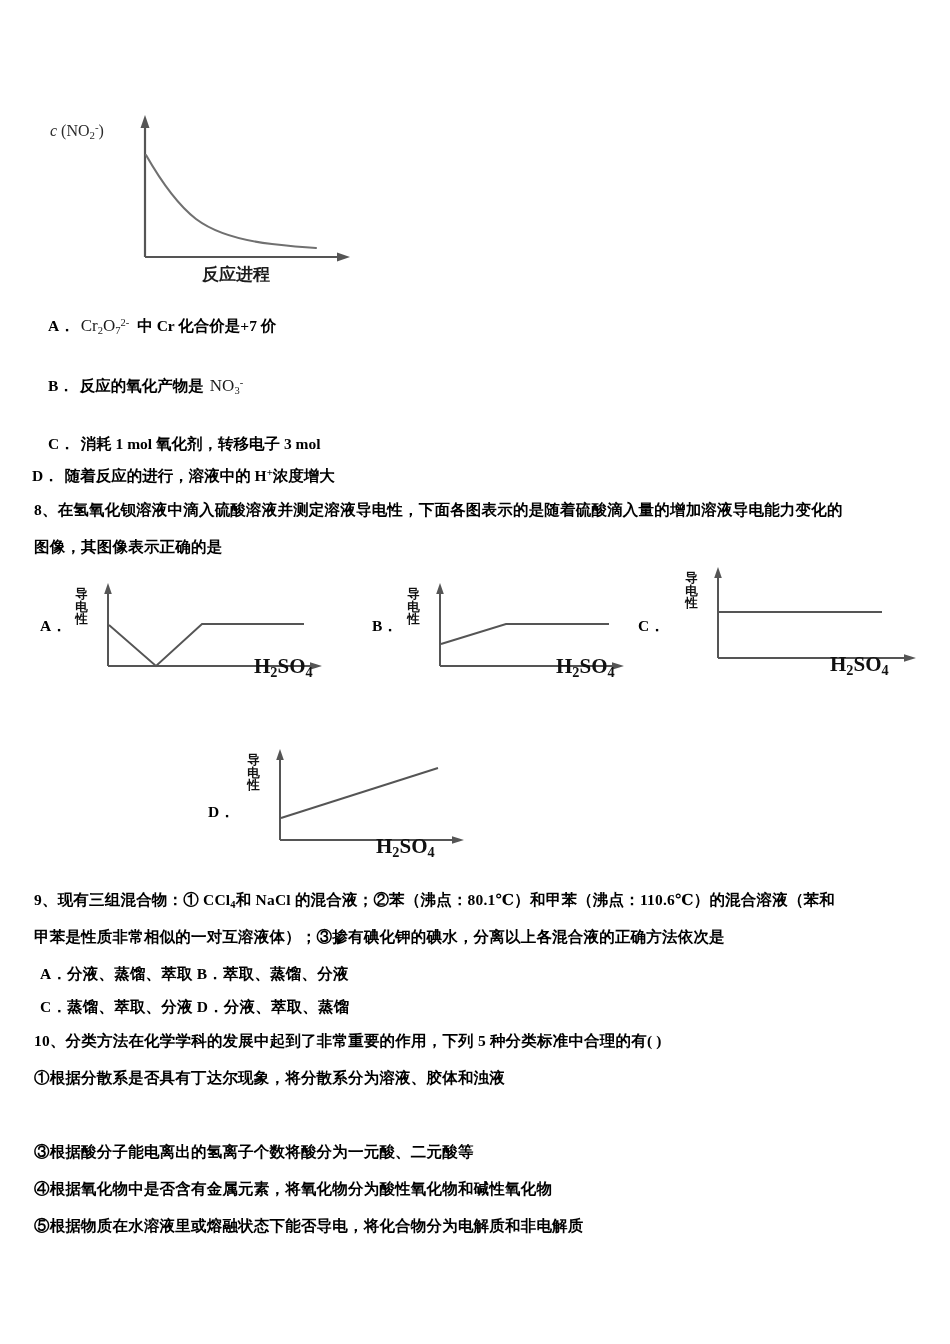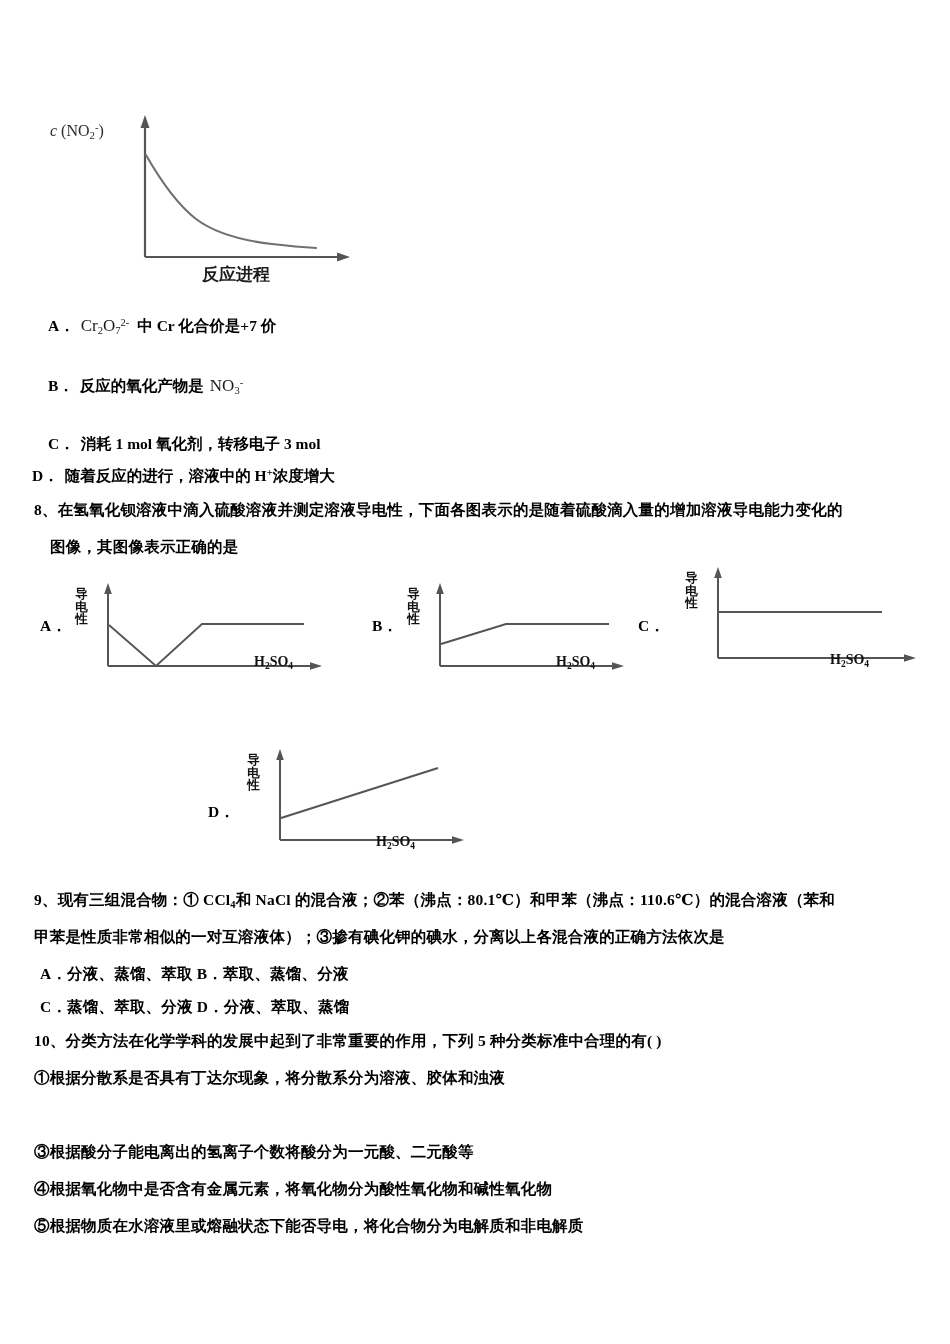--- a/index.html
+++ b/index.html
@@ -105,21 +105,21 @@
     font-weight: 700;
     line-height: 1.0;
     width: 15px;
     text-align: center;
     color: #111;
     font-family: "Liberation Sans", sans-serif;
   }
   .minifig .ylab span { display: block; }
   .minifig .xlab {
     position: absolute;
-    font-size: 14px;
+    font-size: 21px;
     font-weight: 700;
     color: #111;
     white-space: nowrap;
     font-family: "Liberation Serif", serif;
   }
   .minifig .xlab .sub { font-size: 0.68em; vertical-align: -0.30em; }
 
   svg { display: block; overflow: visible; }
 </style>
 </head>
@@ -156,21 +156,21 @@
     <span class="lbl">C．</span><span>消耗 1 mol 氧化剂，转移电子 3 mol</span>
   </div>
 
   <div class="opt" style="left:32px; top:466px;">
     <span class="lbl">D．</span><span>随着反应的进行，溶液中的 H</span><span class="sup">+</span><span>浓度增大</span>
   </div>
 
   <div class="qline" style="left:34px; top:498px;">
     <span class="qnum">8、</span><span>在氢氧化钡溶液中滴入硫酸溶液并测定溶液导电性，下面各图表示的是随着硫酸滴入量的增加溶液导电能力变化的</span>
   </div>
-  <div class="qline" style="left:50px; top:535px;">
+  <div class="qline" style="left:34px; top:535px;">
     <span>图像，其图像表示正确的是</span>
   </div>
 
   <div class="minifig" style="left:36px; top:572px; width:300px; height:120px;">
     <div class="optlbl" style="left:4px; top:44px;">A．</div>
     <div class="ylab" style="left:38px; top:16px;">
       <span>导</span>
         <span>电</span>
         <span>性</span>
     </div>

